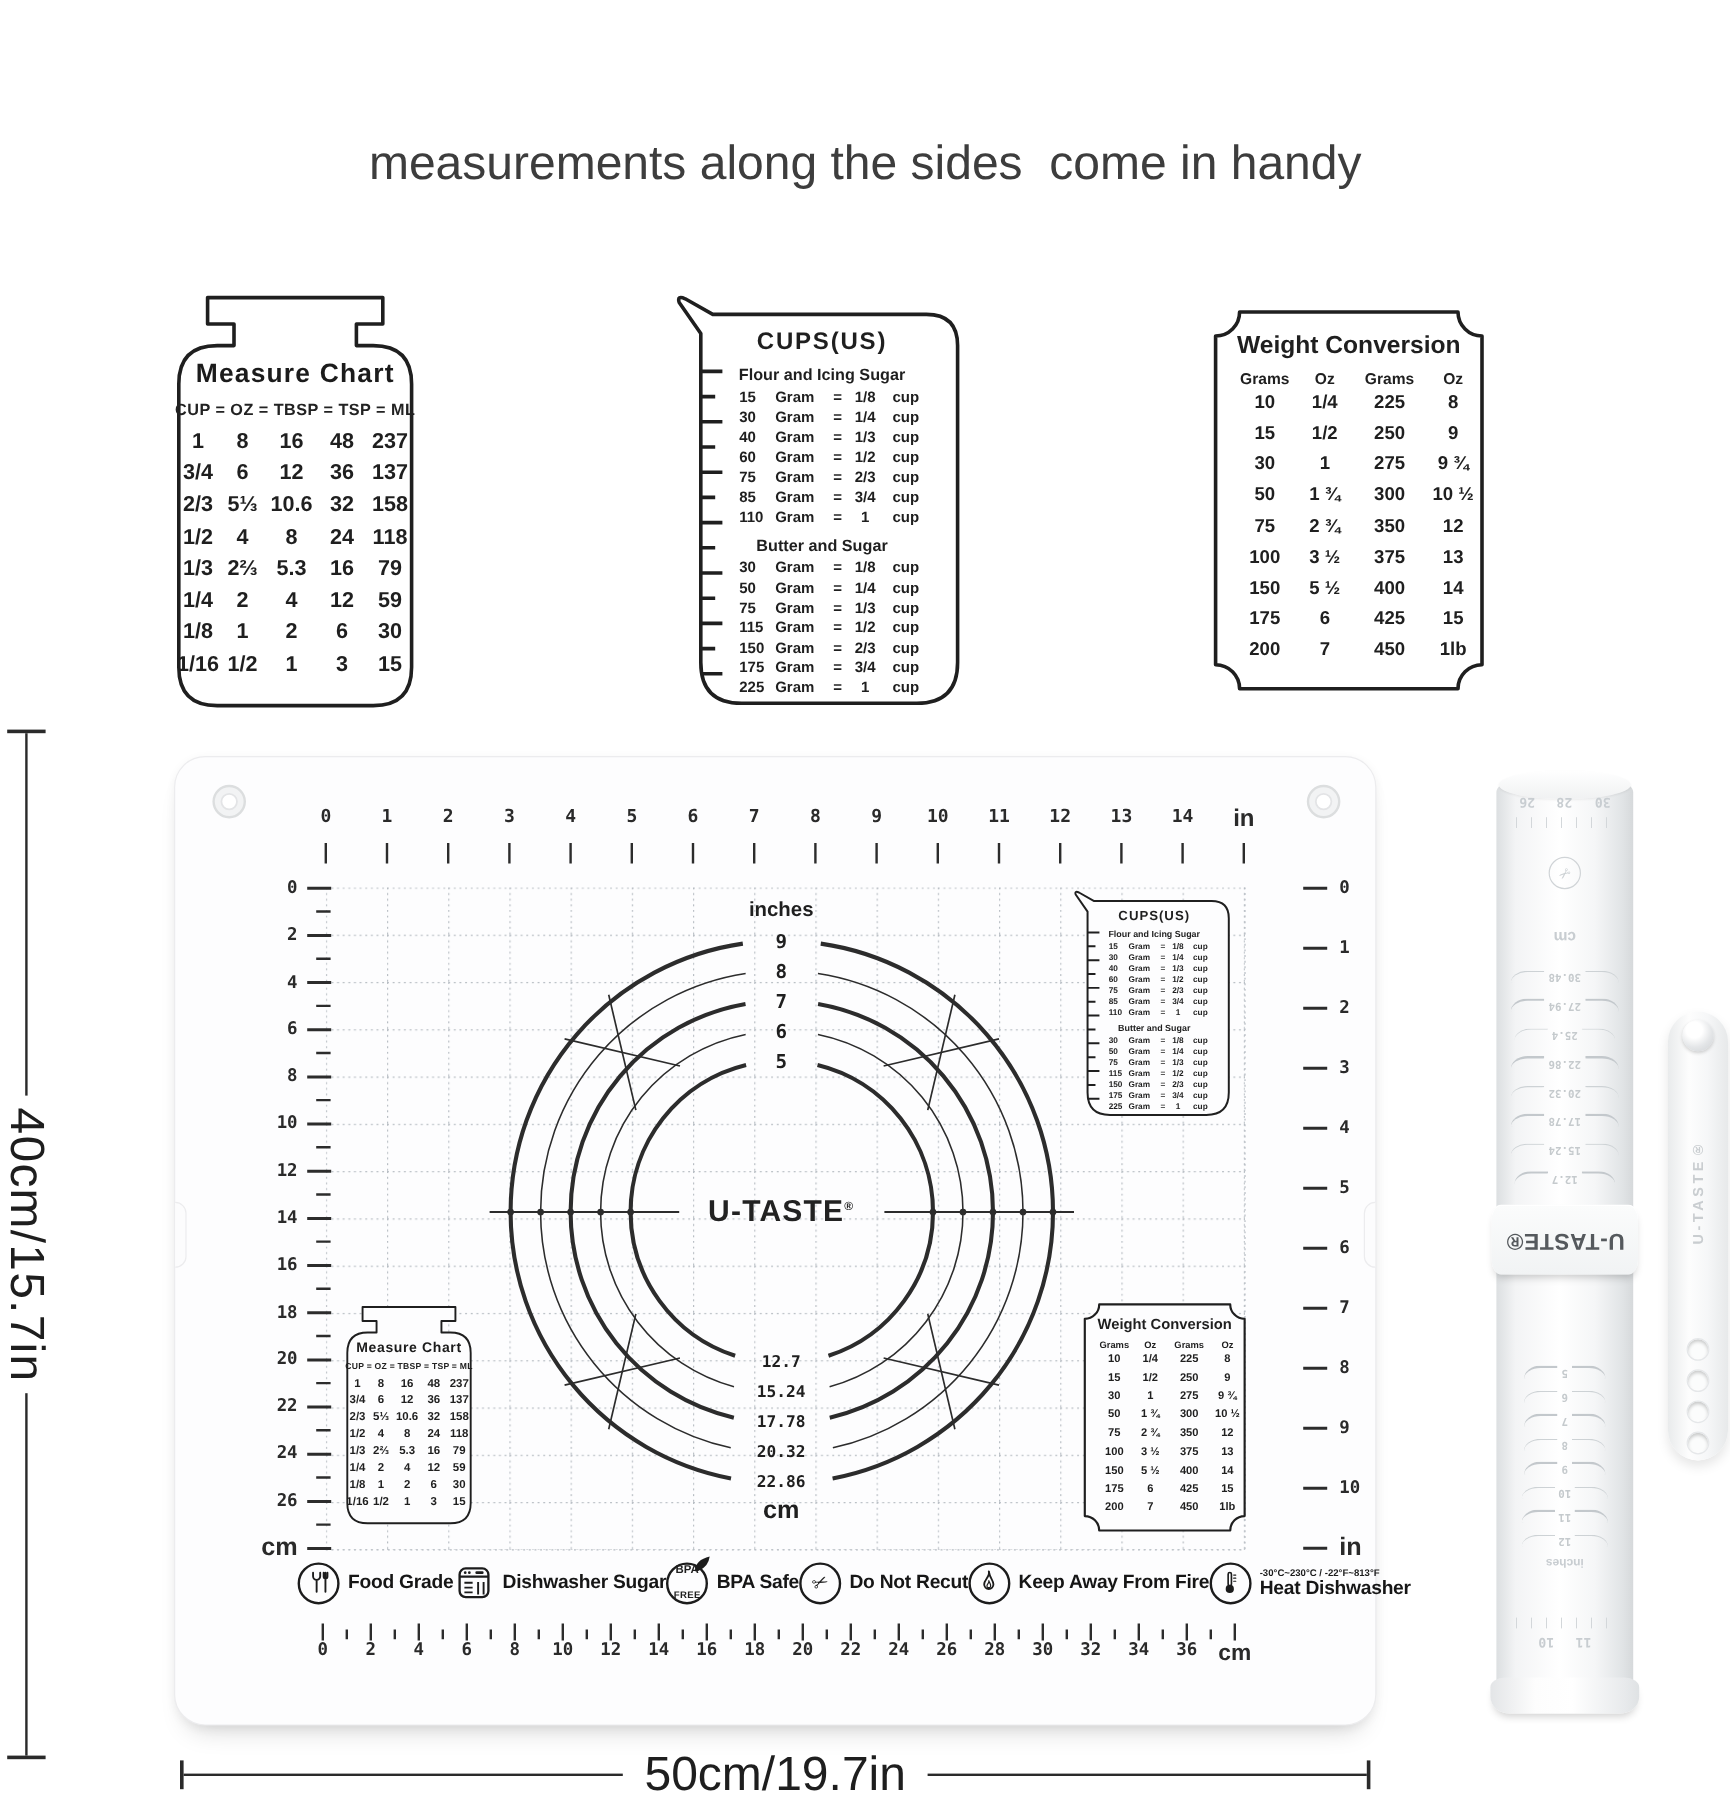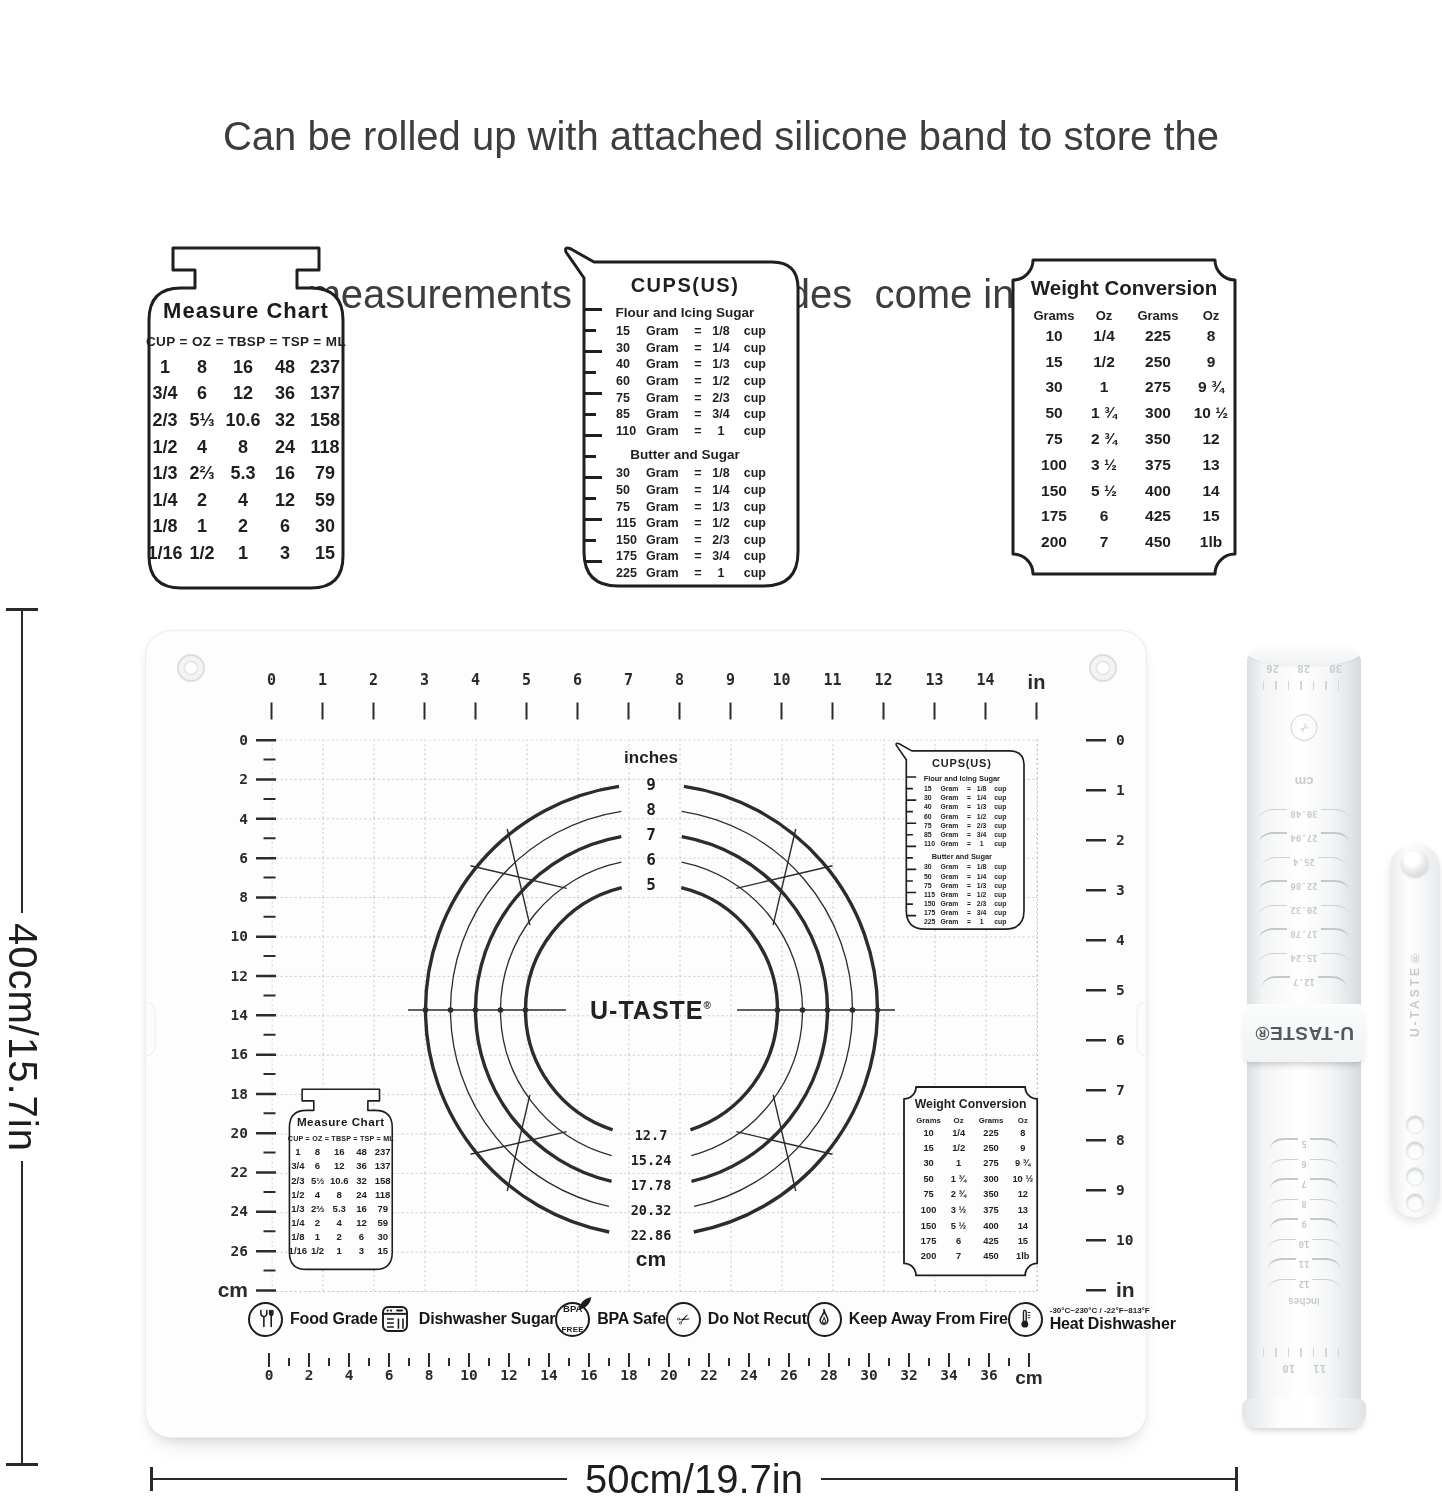--- a/index.html
+++ b/index.html
@@ -144,36 +144,35 @@
   .strap-snap { position:absolute; top:7px; left:50%; transform:translateX(-50%); width:26px; height:26px; border-radius:50%;
           background:radial-gradient(circle at 38% 32%,#ffffff 0 28%,#e4e6e8 60%,#ced1d4 100%); box-shadow:0 1.5px 3px rgba(0,0,0,.18); }
   .strap-brand { position:absolute; top:105px; left:50%; transform:translateX(-50%) rotate(180deg); writing-mode:vertical-rl;
           font-size:12px; font-weight:800; letter-spacing:3px; color:#c9cdd0; }
   .strap-holes { position:absolute; top:272px; left:50%; transform:translateX(-50%); display:flex; flex-direction:column; gap:7px; }
   .strap-holes i { width:19px; height:19px; border-radius:50%; background:#fbfcfc; border:1px solid #e5e7e9; box-sizing:border-box;
           box-shadow:inset 0 2px 3px rgba(0,0,0,.2), inset 0 -1px 1px rgba(255,255,255,.8); }
 
   
   .dim-v { position:absolute; left:4px; top:608px; width:36px; height:858px; display:flex; flex-direction:column; align-items:center; }
-  .dim-h { position:absolute; left:150px; top:1458px; width:1088px; height:42px; display:flex; align-items:center; }
+  .dim-h { position:absolute; left:150px; top:1458px; width:992px; height:42px; display:flex; align-items:center; }
   .dim-v .cap { width:32px; height:3px; background:#2a2a2a; flex:none; }
   .dim-h .cap { width:3px; height:24px; background:#2a2a2a; flex:none; }
   .dim-v .seg { width:2px; flex:1; background:#2a2a2a; }
   .dim-h .seg { height:2px; flex:1; background:#2a2a2a; }
   .dim-v .dlabel { writing-mode:vertical-rl; font-size:40px; color:#1e1e1e; margin:10px 0; letter-spacing:1px; white-space:nowrap; }
   .dim-h .dlabel { font-size:40px; color:#1e1e1e; padding:0 18px; white-space:nowrap; }
 </style>
 </head>
 <body>
 
 <div id="page">
 
   <div class="header">
     <div class="subtitle">
-      <div>Can be rolled up with attached silicone band to store the</div>
       <div>measurements along the sides  come in handy</div>
     </div>
   </div>
 
   <div class="pos-measure">
     <div class="card measure-card">
       <svg class="card-outline" width="222" height="352" viewBox="0 0 222 352">
         <path d="M38 6 L184 6 L184 28 L162 28 L162 46 L176 46 Q208 46 208 78 L208 314 Q208 346 176 346 L46 346 Q14 346 14 314 L14 78 Q14 46 46 46 L60 46 L60 28 L38 28 Z" fill="#ffffff" stroke="#1f1f1f" stroke-width="3" stroke-linejoin="round"></path>
       </svg>
       <div class="card-body">

